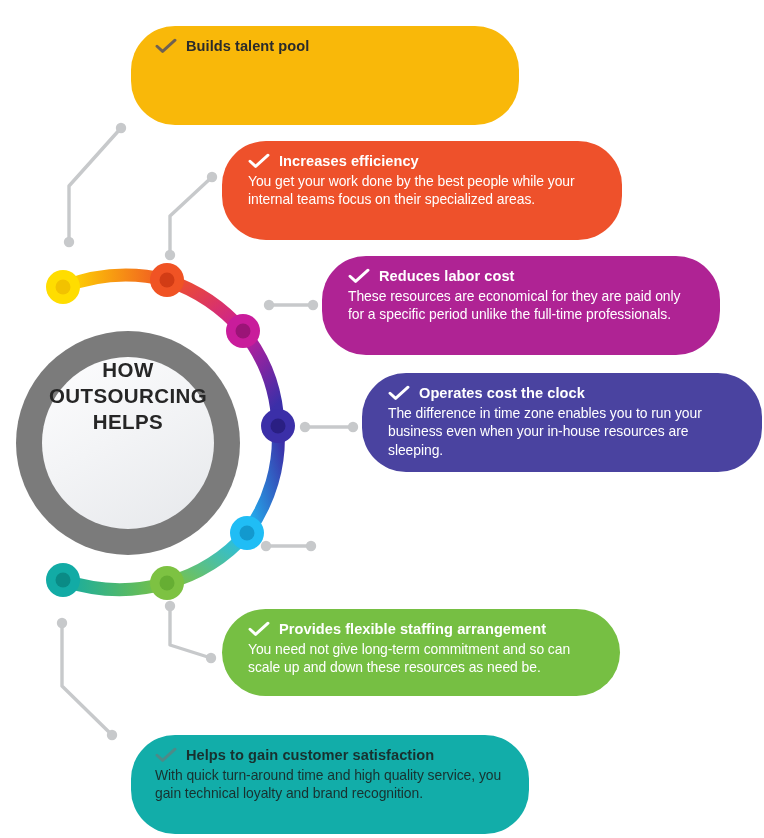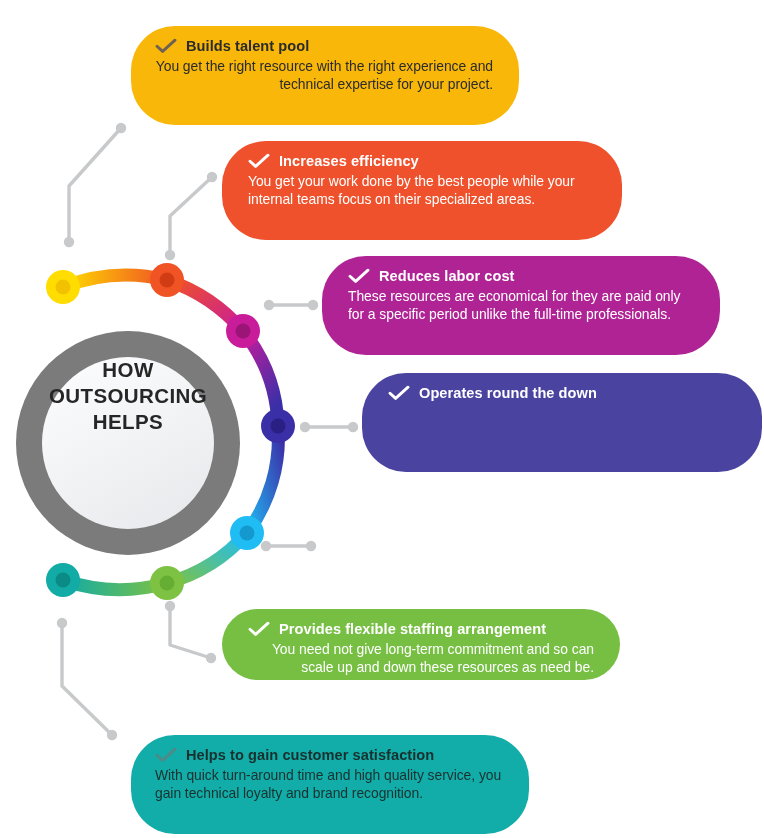--- a/index.html
+++ b/index.html
@@ -34,35 +34,35 @@
     position:absolute;border-radius:44px;box-sizing:border-box;
     padding:12px 26px 14px 26px;
   }
   .card-head{display:flex;align-items:center;gap:9px;margin-bottom:3px;}
   .check{flex:0 0 auto;width:22px;height:16px;display:block;}
   .card-title{font-weight:bold;font-size:14.6px;letter-spacing:0.05px;}
   .card-body{font-size:13.9px;line-height:1.33;letter-spacing:-0.05px;}
 
   .c1{left:131px;top:26px;width:388px;height:99px;background:#F9B809;}
   .c1 .card-title,.c1 .card-body{color:#2b2b2b;}
-  .c1{padding-left:24px;text-align:right;}
+  .c1{padding-left:24px;}
 
   .c2{left:222px;top:141px;width:400px;height:99px;background:#EE512B;}
   .c2 .card-title,.c2 .card-body{color:#ffffff;}
 
   .c3{left:322px;top:256px;width:398px;height:99px;background:#AF2394;}
   .c3 .card-title,.c3 .card-body{color:#ffffff;}
 
   .c4{left:362px;top:373px;width:400px;height:99px;background:#4A43A0;}
   .c4 .card-title,.c4 .card-body{color:#ffffff;}
 
   .c5{left:320px;top:489px;width:400px;height:99px;background:#26BDF0;}
   .c5 .card-title,.c5 .card-body{color:#ffffff;}
 
-  .c6{left:222px;top:609px;width:398px;height:71px;background:#76BF43;text-align:right;}
+  .c6{left:222px;top:609px;width:398px;height:87px;background:#76BF43;}
   .c6 .card-title,.c6 .card-body{color:#ffffff;}
 
   .c7{left:131px;top:726px;width:398px;height:99px;background:#12ADA9;}
   .c7 .card-title,.c7 .card-body{color:#18312f;}
   .c7{padding-left:24px;margin-top:9px;}
 </style>
 </head>
 <body>
 
 <div id="infographic">
@@ -182,21 +182,20 @@
     </div>
   </div>
 
   <div class="card c1">
     <div class="card-head">
       <svg class="check" viewBox="0 0 22 16">
         <path d="M2 8.2 L7.6 13.4 L20 2.2" fill="none" stroke="#6f6152" stroke-width="2.9" stroke-linecap="round" stroke-linejoin="round"></path>
       </svg>
       <div class="card-title">Builds talent pool</div>
     </div>
-    <div class="card-body">You get the right resource with the right experience and technical expertise for your project.</div>
   </div>
 
   <div class="card c3">
     <div class="card-head">
       <svg class="check" viewBox="0 0 22 16">
         <path d="M2 8.2 L7.6 13.4 L20 2.2" fill="none" stroke="#ffffff" stroke-width="2.9" stroke-linecap="round" stroke-linejoin="round"></path>
       </svg>
       <div class="card-title">Reduces labor cost</div>
     </div>
     <div class="card-body">These resources are economical for they are paid only for a specific period unlike the full-time professionals.</div>
@@ -210,22 +209,23 @@
       <div class="card-title">Increases efficiency</div>
     </div>
     <div class="card-body">You get your work done by the best people while your internal teams focus on their specialized areas.</div>
   </div>
 
   <div class="card c4">
     <div class="card-head">
       <svg class="check" viewBox="0 0 22 16">
         <path d="M2 8.2 L7.6 13.4 L20 2.2" fill="none" stroke="#ffffff" stroke-width="2.9" stroke-linecap="round" stroke-linejoin="round"></path>
       </svg>
-      <div class="card-title">Operates round the down</div>
-    </div>
+      <div class="card-title">Operates cost the clock</div>
+    </div>
+    <div class="card-body">The difference in time zone enables you to run your business even when your in-house resources are sleeping.</div>
   </div>
 
 
   <div class="card c6">
     <div class="card-head">
       <svg class="check" viewBox="0 0 22 16">
         <path d="M2 8.2 L7.6 13.4 L20 2.2" fill="none" stroke="#ffffff" stroke-width="2.9" stroke-linecap="round" stroke-linejoin="round"></path>
       </svg>
       <div class="card-title">Provides flexible staffing arrangement</div>
     </div>

